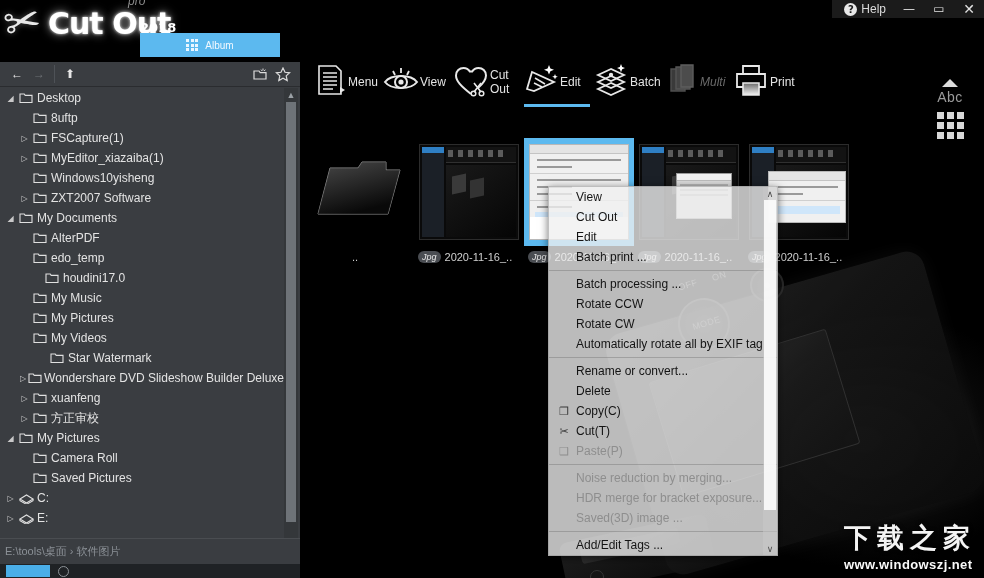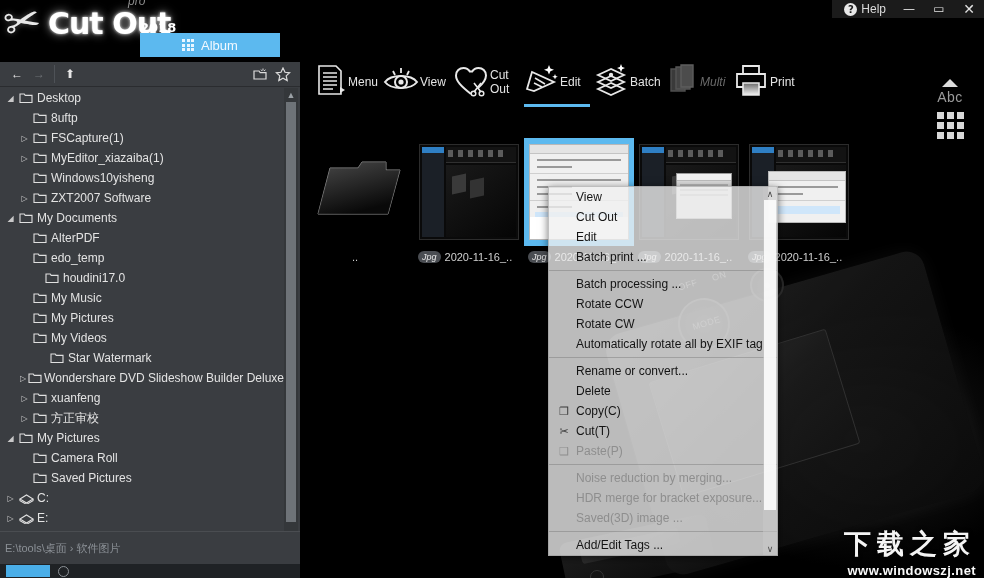--- a/index.html
+++ b/index.html
@@ -68,21 +68,21 @@
   .logo-year{
     position:absolute; left:140px; top:20px; font-size:13px; font-weight:bold; color:#fff;
     font-family:"DejaVu Sans", sans-serif;
   }
   .logo-pro{
     position:absolute; left:128px; top:-6px; font-size:12px; color:#8a8a8a; font-style:italic;
   }
   .album-btn{
     position:absolute; left:140px; top:33px; width:140px; height:24px;
     background:#5cb9ef; display:flex; align-items:center; justify-content:center; gap:7px;
-    color:#f2f9ff; font-size:13px; cursor:pointer;
+    color:#f2f9ff; font-size:10px; cursor:pointer;
   }
   .album-grid{ display:grid; grid-template-columns:repeat(3,3px); grid-template-rows:repeat(3,3px);
     gap:1.5px; }
   .album-grid i{ background:#eaf6ff; width:3px; height:3px; display:block; }
 
   
   .titlebar{
     position:absolute; right:0; top:0; height:18px; display:flex; align-items:center; gap:0;
     background:#1b1b1b; z-index:30; padding-left:4px;
   }
@@ -122,21 +122,21 @@
   .trow{ height:20px; display:flex; align-items:center; cursor:pointer; font-size:12px; color:#e3e3e3; white-space:nowrap; }
   .trow.sel{ background:#5cb9ef; color:#f4fbff; }
   .arrow{ width:13px; display:flex; align-items:center; justify-content:center; font-size:8px; color:#c9c9c9; }
   .fold{ width:18px; display:flex; align-items:center; justify-content:center; }
   .tlbl{ padding-left:2px; }
 
   .tscroll{ position:absolute; right:2px; top:26px; width:14px; height:465px; background:#34373a; }
   .tscroll .up,.tscroll .dn{ height:14px; display:flex; align-items:center; justify-content:center; color:#9aa0a5; font-size:9px; cursor:pointer;}
   .tscroll .thumbbar{ position:absolute; top:14px; left:2px; width:10px; height:420px; background:#6e7378; cursor:pointer;}
 
-  .statusbar{ position:absolute; left:0; bottom:14px; width:300px; height:33px; background:#3a3d41; border-top:1px solid #4a4d51;
+  .statusbar{ position:absolute; left:0; bottom:14px; width:300px; height:26px; background:#3a3d41; border-top:1px solid #4a4d51;
      display:flex; align-items:center; padding-left:5px; color:#8b9096; font-size:11px; gap:3px;}
   .taskbar{ position:absolute; left:0; bottom:0; width:300px; height:14px; background:#1f2225; display:flex; align-items:center; gap:8px; padding-left:6px;}
   .tb-tile{ width:44px; height:12px; background:#4aaee8; }
   .tb-circle{ width:11px; height:11px; border-radius:50%; border:1px solid #8d9298; }
 
   
   .thumbs{ position:absolute; left:300px; top:138px; width:684px; height:130px; z-index:7; }
   .thumb{ position:absolute; top:0; width:110px; height:130px; cursor:pointer; }
   .thumb .box{ position:absolute; left:0; top:0; width:110px; height:108px; overflow:hidden; }
   .thumb.selected .box{ background:#5cb9ef; }
@@ -178,21 +178,21 @@
   .ctx .item{ height:20px; display:flex; align-items:center; padding-left:5px; cursor:pointer; white-space:nowrap;}
   .ctx .item .mi{ width:20px; display:flex; align-items:center; justify-content:center; color:#3a3a3a; font-size:11px;}
   .ctx .item .mt{ padding-left:2px; }
   .ctx .item.disabled .mt,.ctx .item.disabled .mi{ color:#8e8e8e; }
   .ctx .sep{ height:1px; background:rgba(120,120,120,.45); margin:3px 0; }
   .ctx-scroll{ position:absolute; right:0; top:0; width:14px; bottom:0; background:rgba(200,200,200,.55); }
   .ctx-scroll .a{ height:13px; display:flex; align-items:center; justify-content:center; font-size:9px; color:#4a4a4a; cursor:pointer;}
   .ctx-scroll .th{ position:absolute; top:13px; left:1px; width:12px; height:310px; background:rgba(252,252,252,.9); cursor:pointer;}
 
   
-  .wm{ position:absolute; right:8px; bottom:0; z-index:20; text-align:right;margin-top:13px; }
+  .wm{ position:absolute; right:8px; bottom:6px; z-index:20; text-align:left;margin-top:13px; }
   .wm .cn{ font-size:27px; font-weight:bold; color:#f4f4f4; letter-spacing:6px; font-family:"DejaVu Sans", sans-serif;
      text-shadow:0 0 4px rgba(0,0,0,.8); }
   .wm .url{ font-size:13px; font-weight:bold; color:#fafafa; letter-spacing:.4px; margin-top:1px;}
 </style>
 </head>
 <body>
 
 <div id="app">
 
   <div class="bg-photo">

